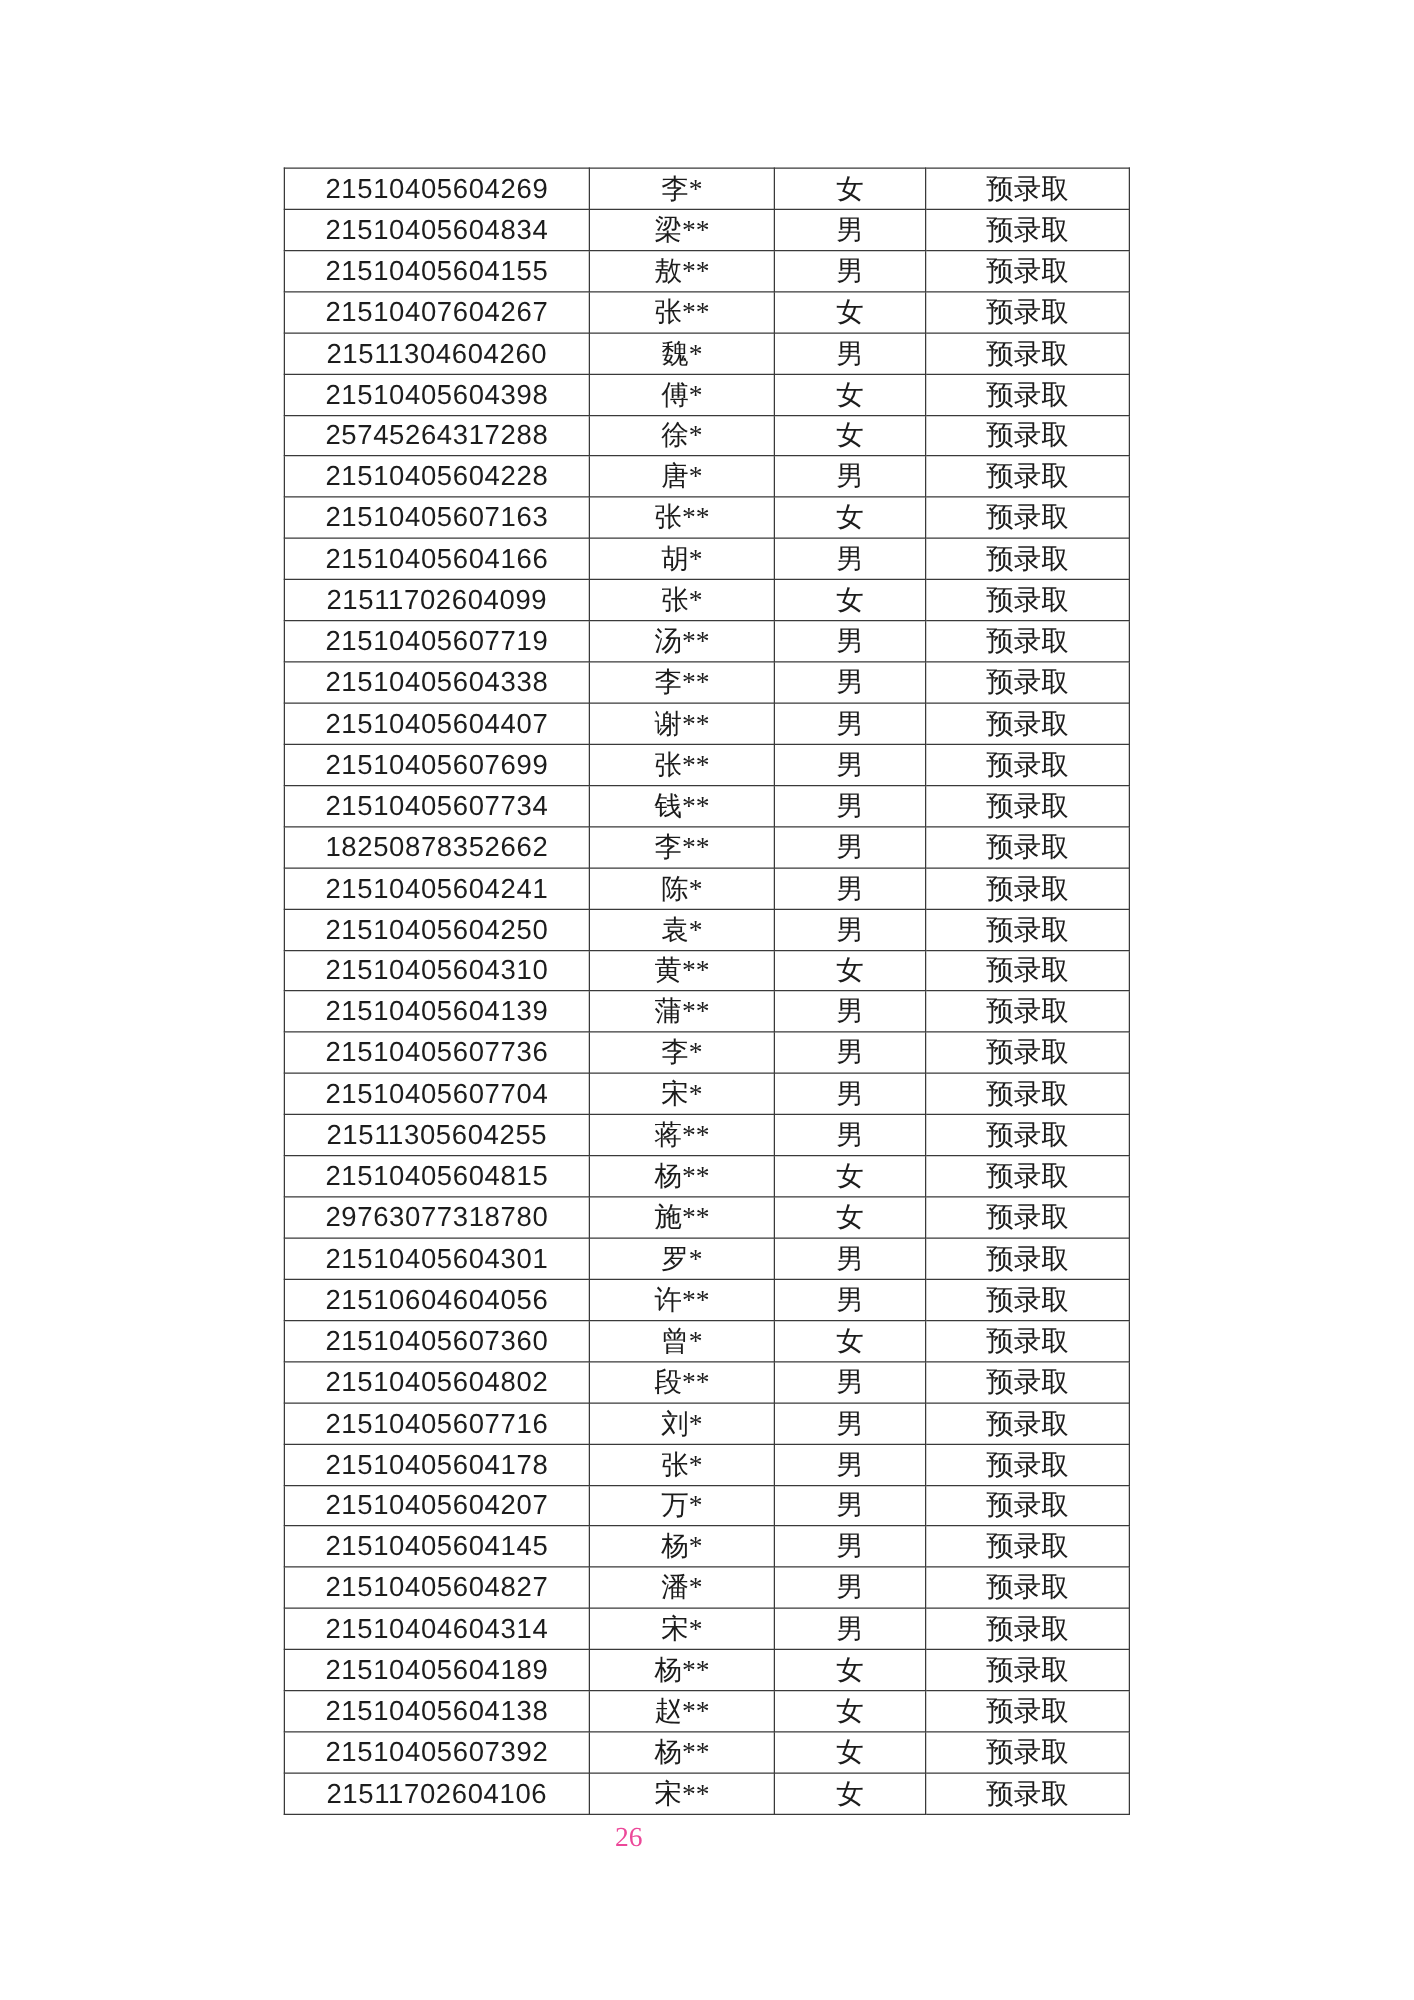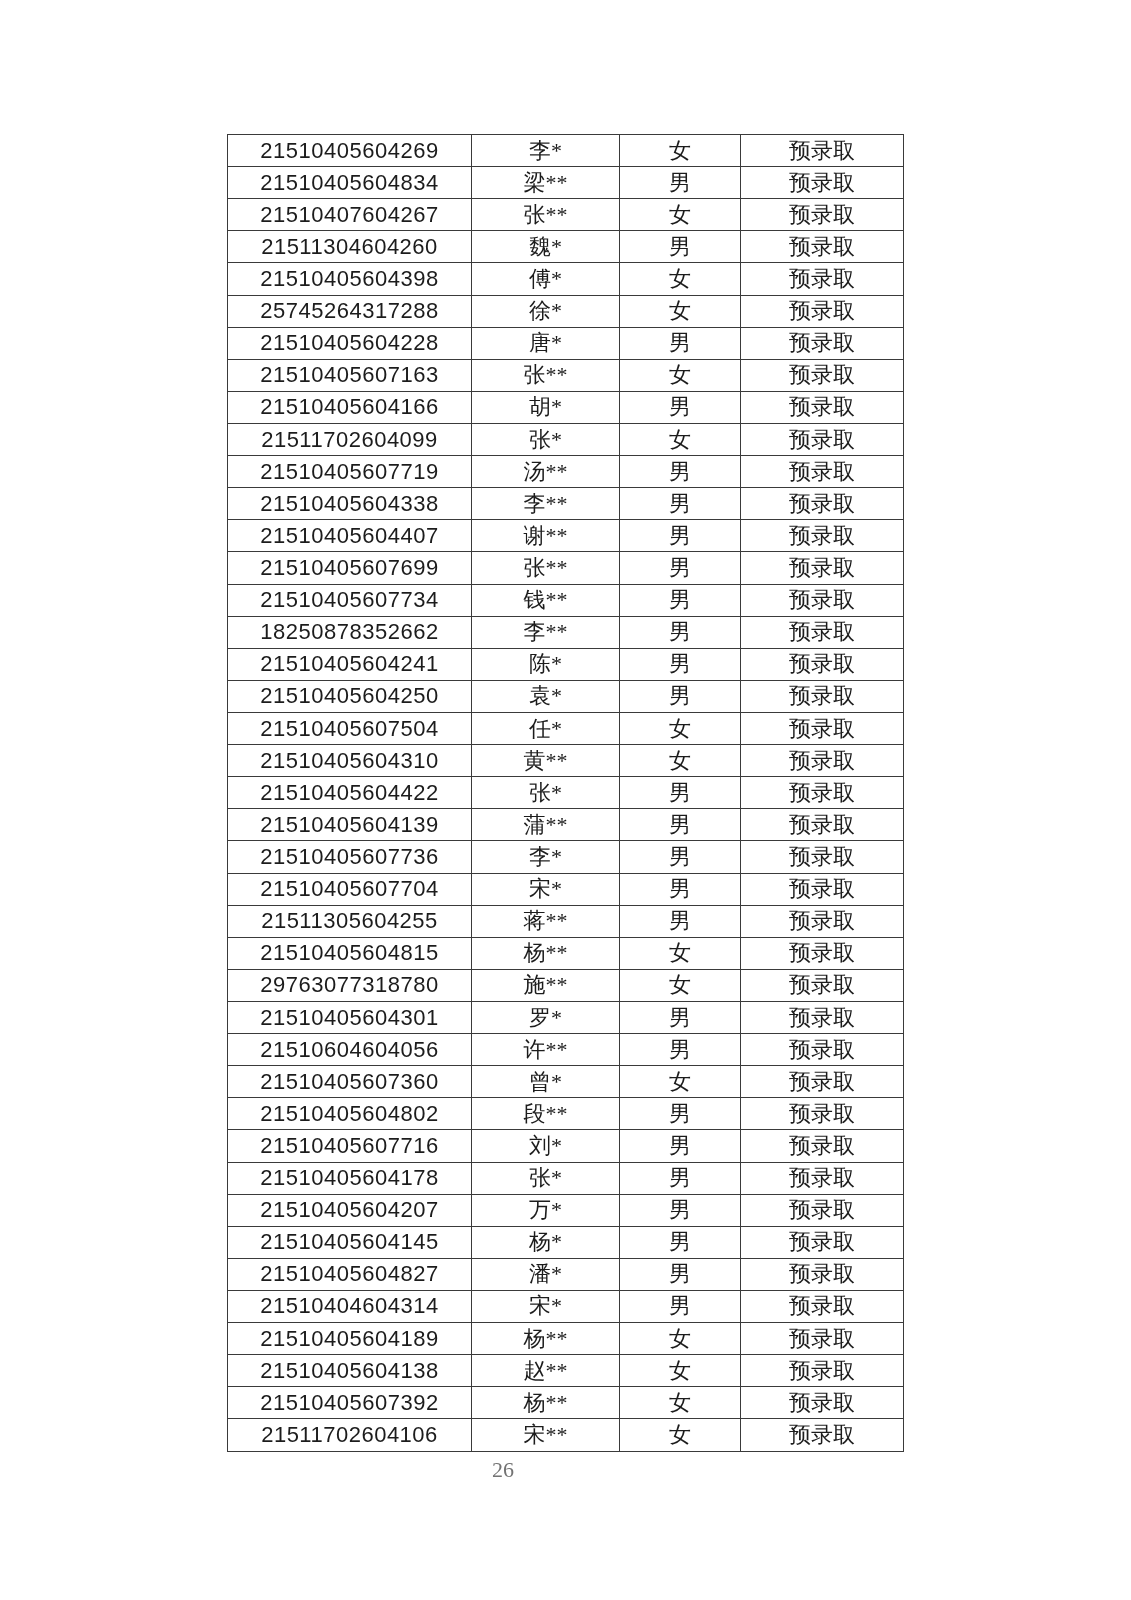--- a/index.html
+++ b/index.html
@@ -46,21 +46,21 @@
     font-family: "Liberation Serif", "DejaVu Serif", serif;
   }
   .page-number {
     position: absolute;
     top: 1457px;
     left: 0;
     width: 100%;
     text-align: center;
     font-family: "Liberation Serif", "DejaVu Serif", serif;
     font-size: 22px;
-    color: #737373;
+    color: #ec4899;
   }
 </style>
 </head>
 <body>
 
 <div class="page">
 
   <table class="admission-table">
     <colgroup>
       <col class="c-id">
@@ -76,20 +76,26 @@
     <td class="cell-status">预录取</td>
   </tr>
 
   <tr>
     <td class="cell-id">21510405604834</td>
     <td class="cell-name">梁**</td>
     <td class="cell-gender">男</td>
     <td class="cell-status">预录取</td>
   </tr>
 
+  <tr>
+    <td class="cell-id">21510405604155</td>
+    <td class="cell-name">敖**</td>
+    <td class="cell-gender">男</td>
+    <td class="cell-status">预录取</td>
+  </tr>
 
   <tr>
     <td class="cell-id">21510407604267</td>
     <td class="cell-name">张**</td>
     <td class="cell-gender">女</td>
     <td class="cell-status">预录取</td>
   </tr>
 
   <tr>
     <td class="cell-id">21511304604260</td>
@@ -189,40 +195,28 @@
     <td class="cell-status">预录取</td>
   </tr>
 
   <tr>
     <td class="cell-id">21510405604250</td>
     <td class="cell-name">袁*</td>
     <td class="cell-gender">男</td>
     <td class="cell-status">预录取</td>
   </tr>
 
-  <tr>
-    <td class="cell-id">21510405607504</td>
-    <td class="cell-name">任*</td>
-    <td class="cell-gender">女</td>
-    <td class="cell-status">预录取</td>
-  </tr>
 
   <tr>
     <td class="cell-id">21510405604310</td>
     <td class="cell-name">黄**</td>
     <td class="cell-gender">女</td>
     <td class="cell-status">预录取</td>
   </tr>
 
-  <tr>
-    <td class="cell-id">21510405604422</td>
-    <td class="cell-name">张*</td>
-    <td class="cell-gender">男</td>
-    <td class="cell-status">预录取</td>
-  </tr>
 
   <tr>
     <td class="cell-id">21510405604139</td>
     <td class="cell-name">蒲**</td>
     <td class="cell-gender">男</td>
     <td class="cell-status">预录取</td>
   </tr>
 
   <tr>
     <td class="cell-id">21510405607736</td>

